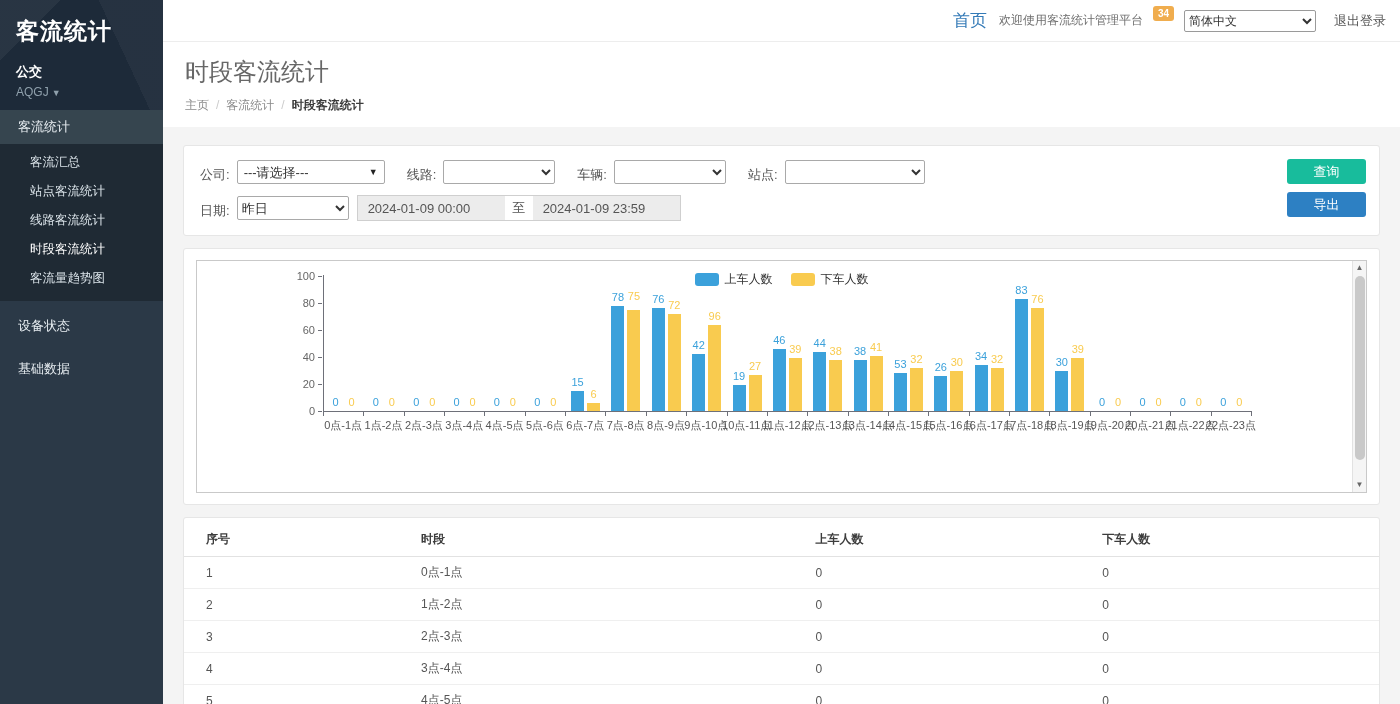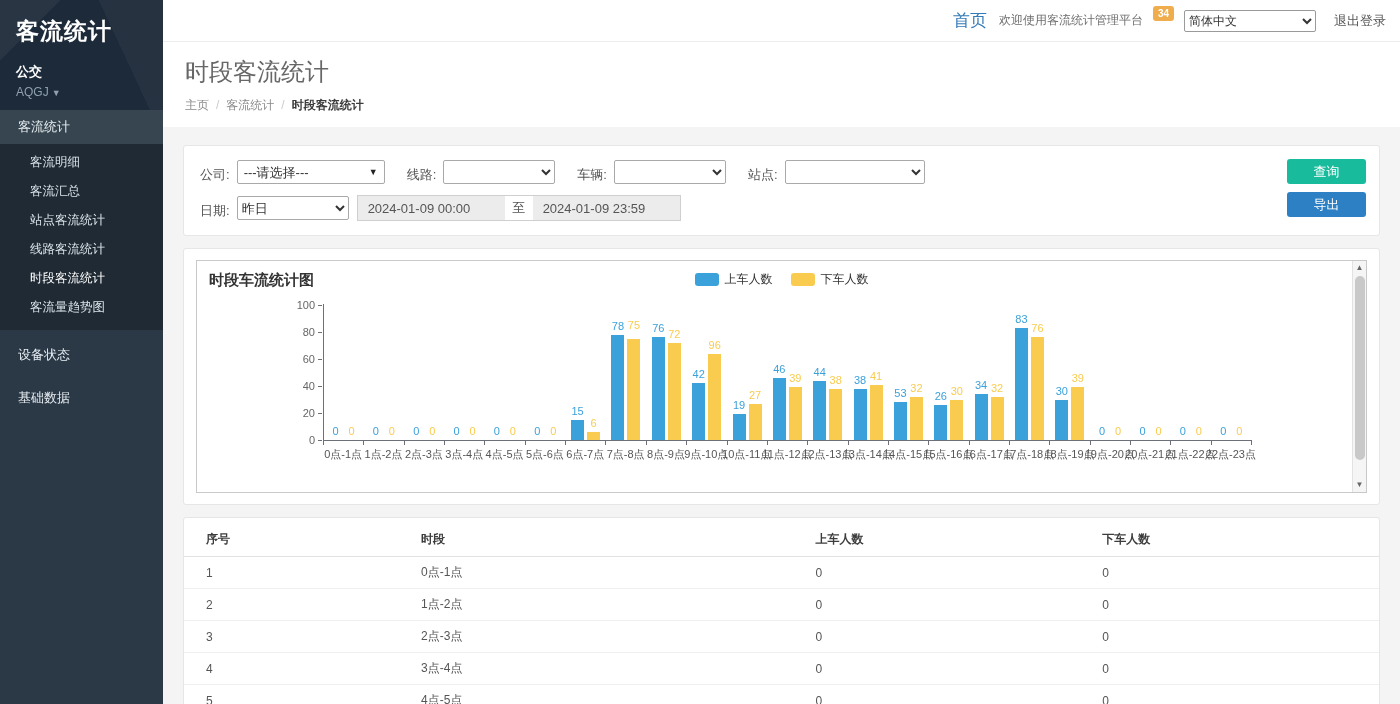--- a/index.html
+++ b/index.html
@@ -92,21 +92,20 @@
 <div class="sidebar">
   <div class="side-head">
     <div class="brand">客流统计</div>
     <div class="org">公交</div>
     <div class="orgcode">
       <span>AQGJ</span><span class="caret">▼</span>
     </div>
   </div>
   <div class="menu-parent">客流统计</div>
   <div class="submenu">
-      <div class="submenu-item">客流明细</div>
       <div class="submenu-item">客流汇总</div>
       <div class="submenu-item">站点客流统计</div>
       <div class="submenu-item">线路客流统计</div>
       <div class="submenu-item active">时段客流统计</div>
       <div class="submenu-item">客流量趋势图</div>
     </div>
   <div>
       <div class="menu-item">设备状态</div>
       <div class="menu-item">基础数据</div>
     </div>
@@ -166,21 +165,20 @@
         </div>
       </div>
       <div class="btn-col">
         <button class="btn btn-query">查询</button>
         <button class="btn btn-export">导出</button>
       </div>
     </div>
 
     <div class="panel chart-panel">
       <div class="chart-frame">
-        <div class="chart-title">时段车流统计图</div>
         <div class="chart-legend">
             <div class="legend-item">
               <div class="legend-swatch" style="background: rgb(59, 161, 219);"></div>
               <span>上车人数</span>
             </div>
             <div class="legend-item">
               <div class="legend-swatch" style="background: rgb(249, 203, 79);"></div>
               <span>下车人数</span>
             </div>
           </div>

